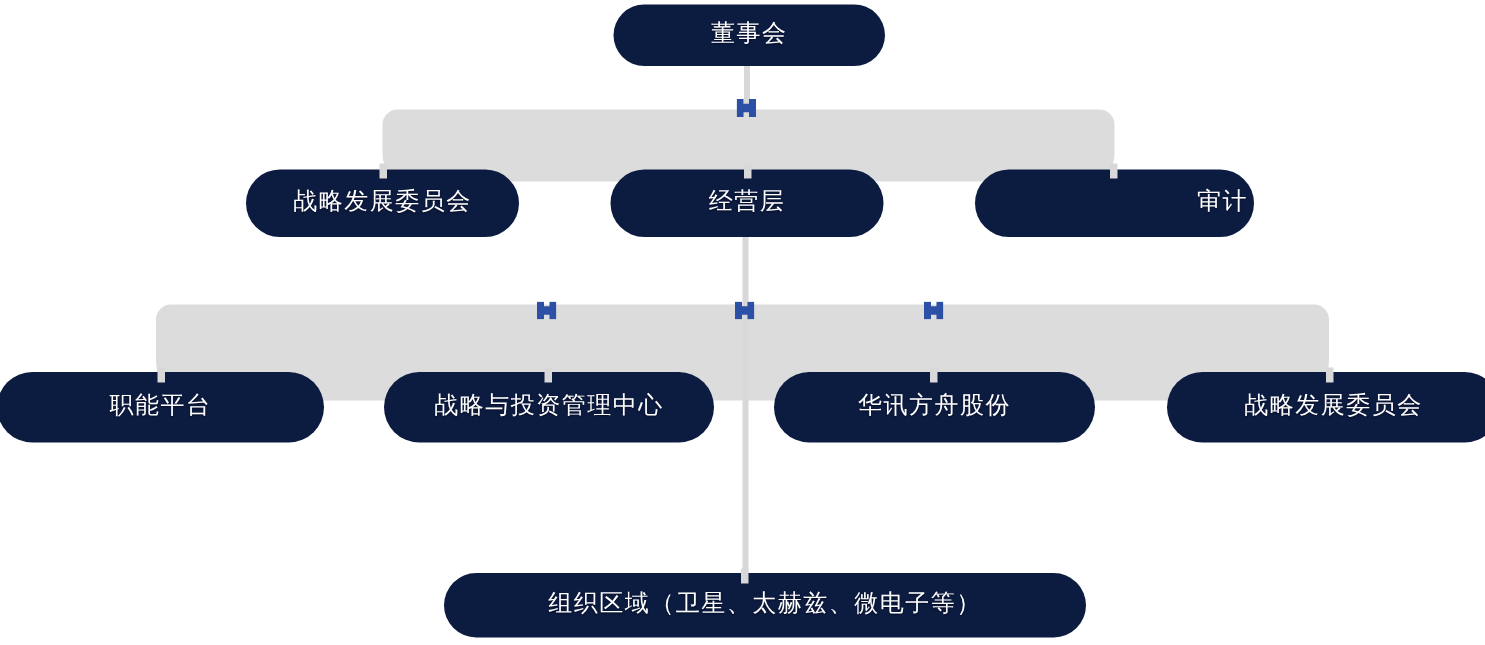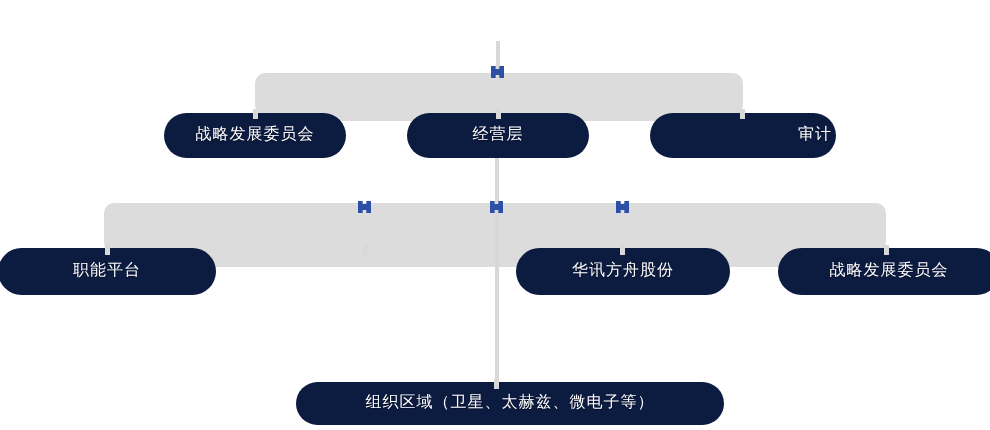--- a/index.html
+++ b/index.html
@@ -58,37 +58,43 @@
   <div class="band b2"></div>
 
   <div class="vline a"></div>
   <div class="vline b"></div>
 
   <div class="junction" style="left:491px;top:66px;"></div>
   <div class="junction" style="left:358px;top:201px;"></div>
   <div class="junction" style="left:490px;top:201px;"></div>
   <div class="junction" style="left:616px;top:201px;"></div>
 
+  <div class="node" style="left:413px;top:4px;width:173px;height:36px;">
+    <span class="node-label">董事会</span>
+  </div>
 
   <div class="node" style="left:168px;top:114px;width:174px;height:40px;">
     <span class="node-label">战略发展委员会</span>
   </div>
   <div class="node" style="left:411px;top:114px;width:174px;height:40px;">
     <span class="node-label">经营层</span>
   </div>
   <div class="node" style="left:654px;top:114px;width:178px;height:40px;justify-content:flex-end;">
     <span class="node-label">审计</span>
   </div>
 
   <div class="stub" style="left:253px;top:109px;"></div>
   <div class="stub" style="left:496px;top:109px;"></div>
   <div class="stub" style="left:740px;top:109px;"></div>
 
   <div class="node" style="left:2px;top:249px;width:210px;height:42px;">
     <span class="node-label">职能平台</span>
+  </div>
+  <div class="node" style="left:260px;top:249px;width:212px;height:42px;">
+    <span class="node-label">战略与投资管理中心</span>
   </div>
   <div class="node" style="left:520px;top:249px;width:206px;height:42px;">
     <span class="node-label">华讯方舟股份</span>
   </div>
   <div class="node" style="left:782px;top:249px;width:214px;height:42px;">
     <span class="node-label">战略发展委员会</span>
   </div>
 
   <div class="stub" style="left:105px;top:245px;"></div>
   <div class="stub" style="left:363px;top:245px;"></div>

